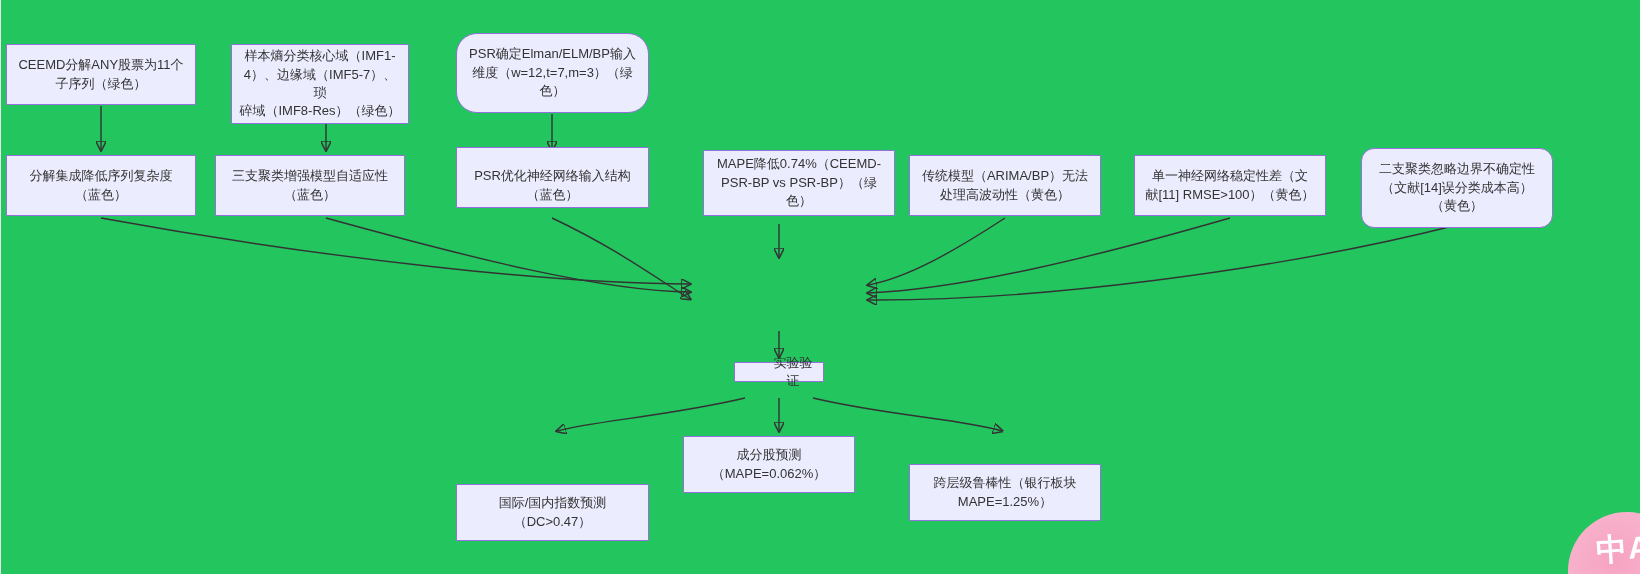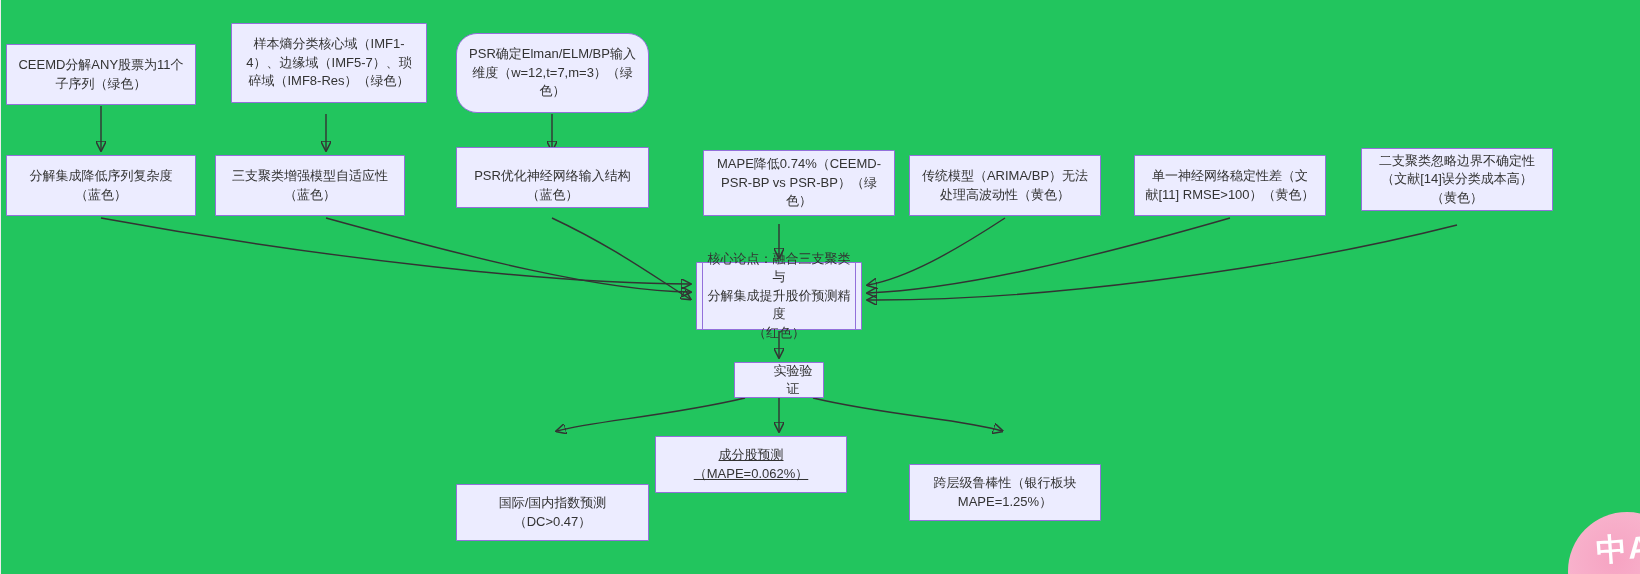--- a/index.html
+++ b/index.html
@@ -69,21 +69,21 @@
     <path d="M778,331 L778,357" marker-end="url(#arrow)"></path>
     <path d="M744,398 C 668,416 592,421 556,431" marker-end="url(#arrow)"></path>
     <path d="M778,398 L778,431" marker-end="url(#arrow)"></path>
     <path d="M812,398 C 888,416 962,419 1001,431" marker-end="url(#arrow)"></path>
   </svg>
 
   <div class="node" style="left:5px;top:44px;width:190px;height:61px;">
     <span class="label">CEEMD分解ANY股票为11个
 子序列（绿色）</span>
   </div>
-  <div class="node" style="left:230px;top:23px;width:196px;height:80px;">
+  <div class="node" style="left:230px;top:44px;width:178px;height:80px;">
     <span class="label">样本熵分类核心域（IMF1-
 4）、边缘域（IMF5-7）、琐
 碎域（IMF8-Res）（绿色）</span>
   </div>
   <div class="node" style="left:455px;top:33px;width:193px;height:80px;border-radius:21px;">
     <span class="label">PSR确定Elman/ELM/BP输入
 维度（w=12,t=7,m=3）（绿
 色）</span>
   </div>
 
@@ -105,43 +105,36 @@
 色）</span>
   </div>
   <div class="node" style="left:908px;top:155px;width:192px;height:61px;">
     <span class="label">传统模型（ARIMA/BP）无法
 处理高波动性（黄色）</span>
   </div>
   <div class="node" style="left:1133px;top:155px;width:192px;height:61px;">
     <span class="label">单一神经网络稳定性差（文
 献[11] RMSE&gt;100）（黄色）</span>
   </div>
-  <div class="node" style="left:1360px;top:148px;width:192px;height:63px;">
+  <div class="node" style="left:1360px;top:148px;width:192px;height:80px;border-radius:13px;">
     <span class="label">二支聚类忽略边界不确定性
 （文献[14]误分类成本高）
 （黄色）</span>
   </div>
 
-  <div class="node subroutine" style="left:695px;top:262px;width:166px;height:68px;">
-    <span class="vbar l"></span>
-    <span class="vbar r"></span>
-    <span class="label">核心论点：融合三支聚类与
-分解集成提升股价预测精度
-（红色）</span>
-  </div>
 
-  <div class="node" style="left:733px;top:362px;width:90px;height:36px;padding-left:28px;">
+  <div class="node" style="left:733px;top:362px;width:90px;height:20px;padding-left:28px;">
     <span class="label">实验验证</span>
   </div>
 
   <div class="node" style="left:455px;top:436px;width:193px;height:57px;margin-top:48px;">
     <span class="label">国际/国内指数预测
 （DC&gt;0.47）</span>
   </div>
-  <div class="node" style="left:654px;top:436px;width:192px;height:57px;text-decoration:underline;">
+  <div class="node" style="left:682px;top:436px;width:172px;height:57px;">
     <span class="label">成分股预测
 （MAPE=0.062%）</span>
   </div>
   <div class="node" style="left:908px;top:436px;width:192px;height:57px;margin-top:28px;">
     <span class="label">跨层级鲁棒性（银行板块
 MAPE=1.25%）</span>
   </div>
 
   <div class="badge">
     <span class="badge-label">中A</span>

